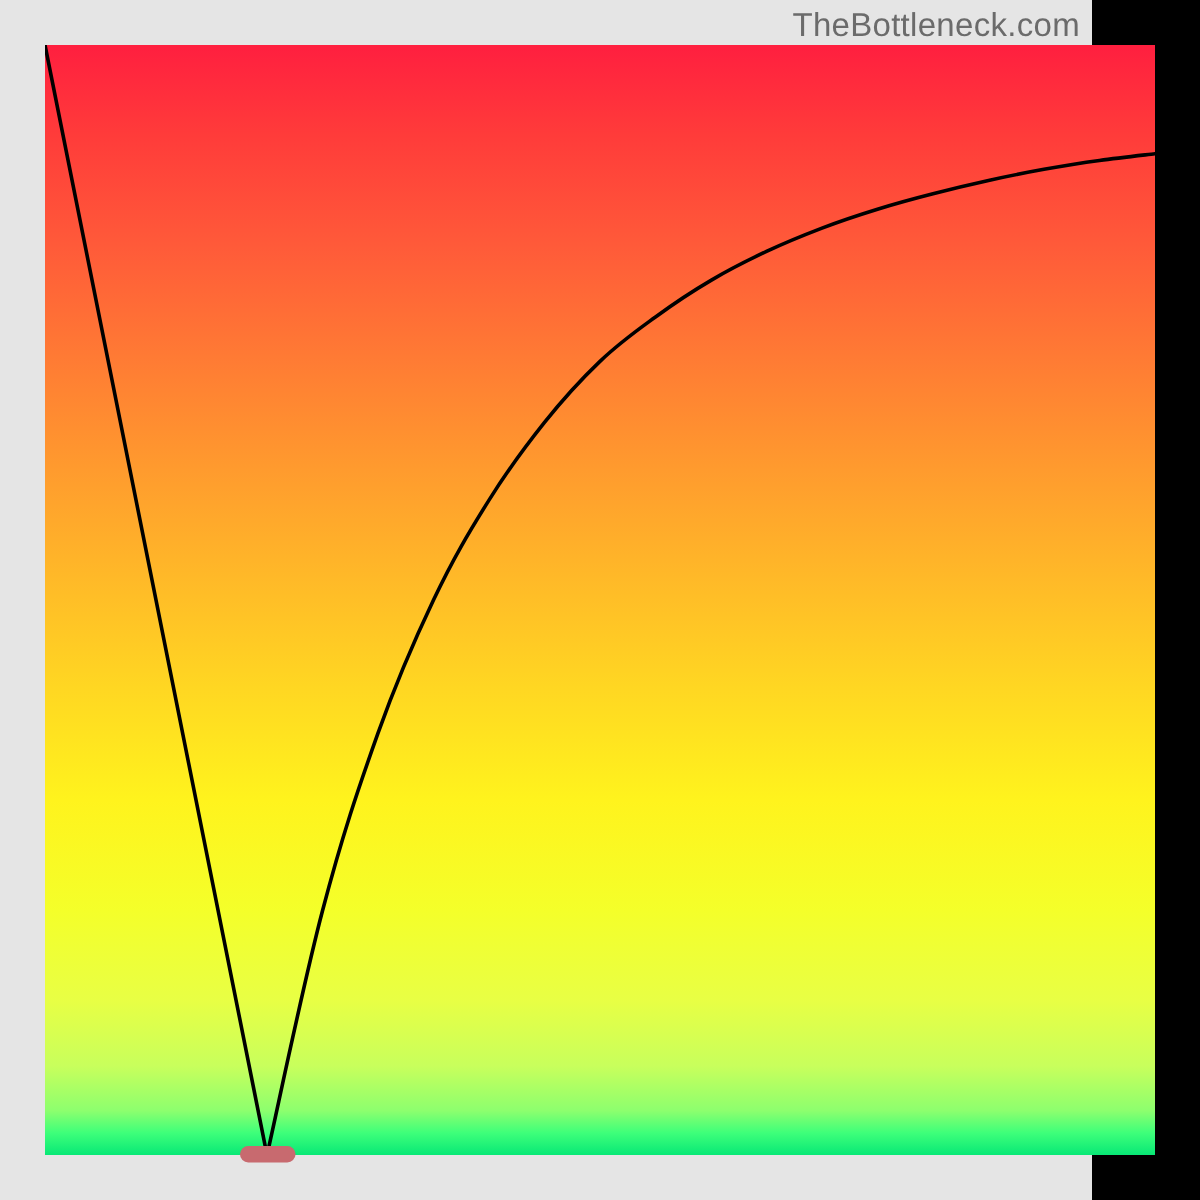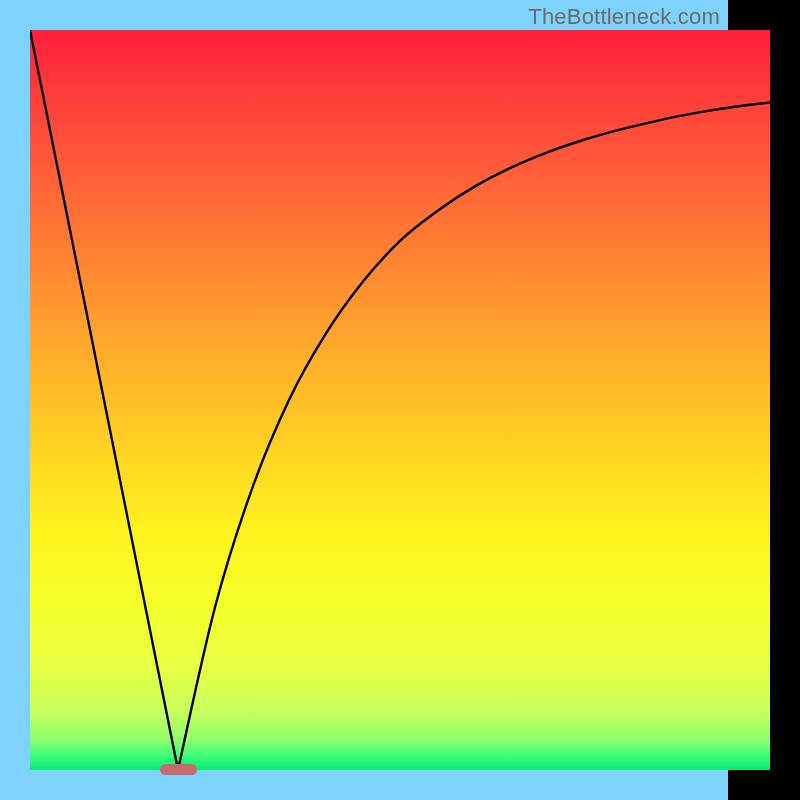--- a/index.html
+++ b/index.html
@@ -8,21 +8,21 @@
     width: 800px;
     height: 800px;
     overflow: hidden;
     background: #000;
     font-family: Arial, Helvetica, sans-serif;
   }
   .frame {
     position: relative;
     width: 728px;
     height: 800px;
-    background: #7dd3fc;
+    background: #e5e5e5;
   }
   .plot {
     position: absolute;
     left: 30px;
     top: 30px;
     width: 740px;
     height: 740px;
     
     background: linear-gradient(to bottom,
       #ff1f3f 0%,

